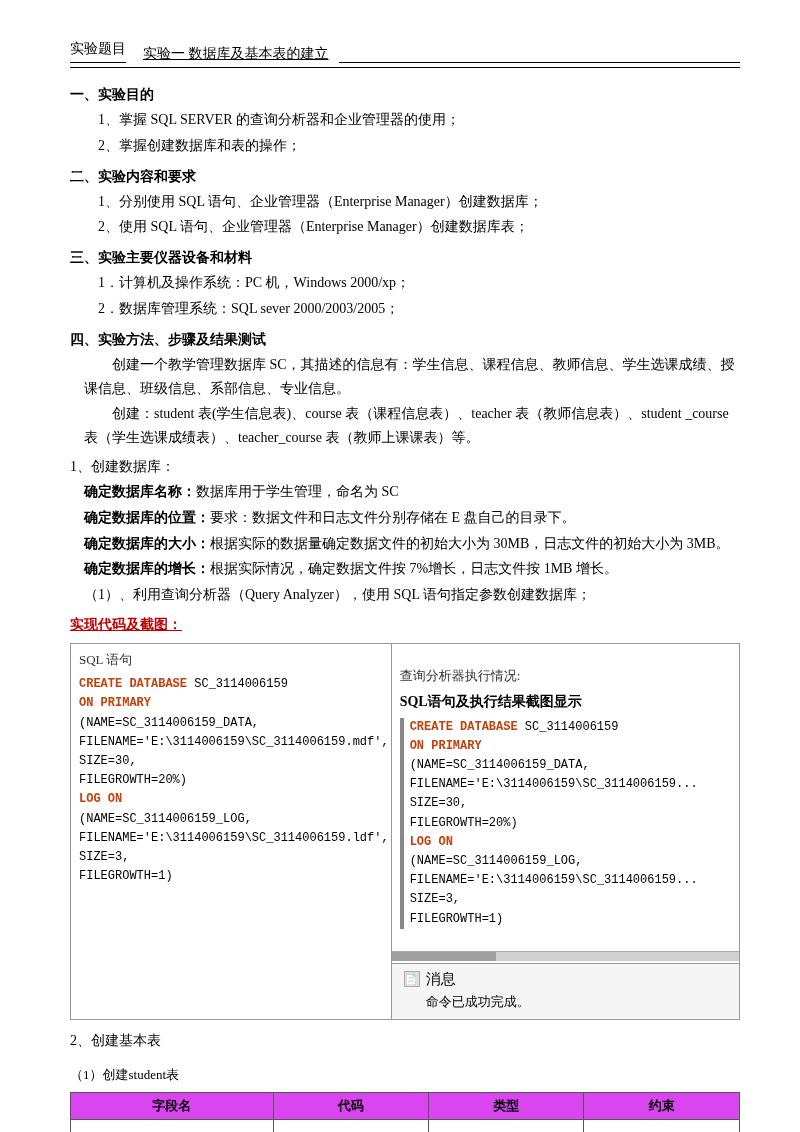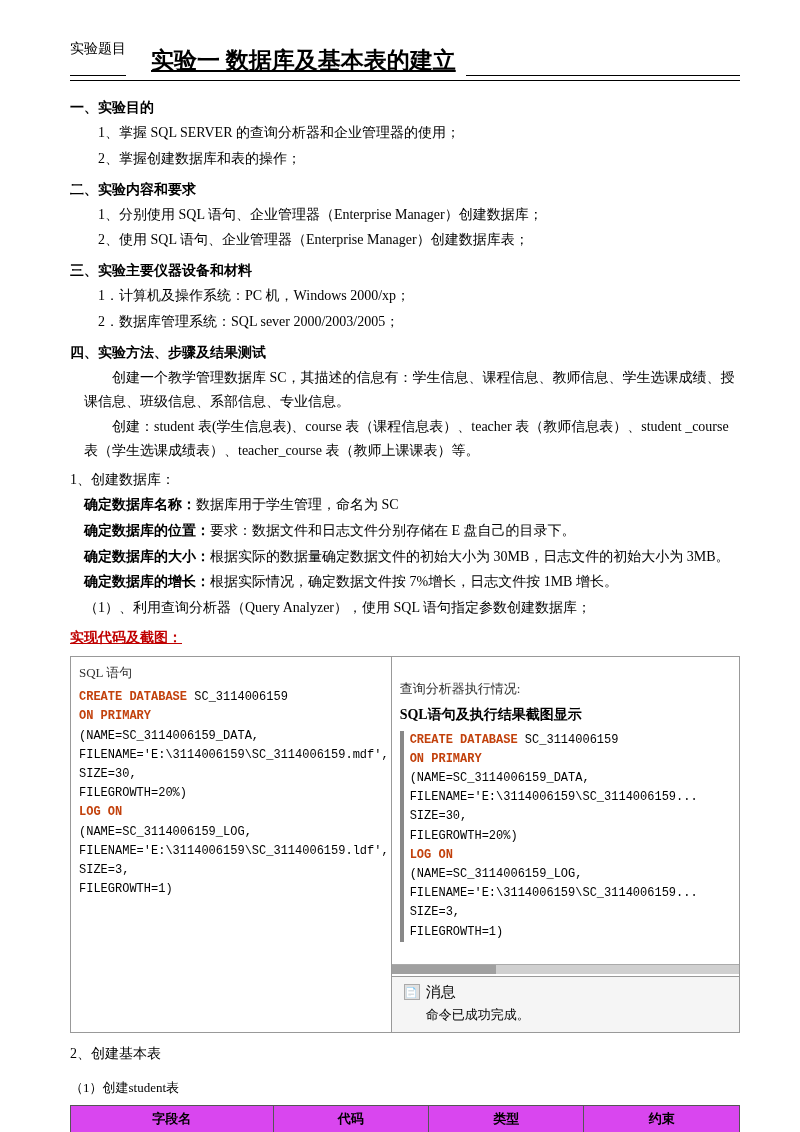--- a/index.html
+++ b/index.html
@@ -22,32 +22,32 @@
       align-items: flex-end;
       border-bottom: 1px solid #000;
       padding-bottom: 4px;
       margin-bottom: 18px;
     }
     .title-label {
       font-size: 14px;
       white-space: nowrap;
       margin-right: 10px;
       border-bottom: 1px solid #000;
-      padding-bottom: 17px;
+      padding-bottom: 4px;
     }
     .title-underline {
       flex: 1;
       border-bottom: 1px solid #000;
       margin-bottom: 0;
     }
     .title-main {
-      font-size: 23px;
-      font-weight: bold;
+      font-size: 14px;
+      font-weight: normal;
       white-space: nowrap;
-      margin-left: 15px;
+      margin-left: 7px;
       margin-right: 10px;
       text-decoration: underline;
     }
     .section-title {
       font-weight: bold;
       font-size: 14px;
       margin-bottom: 4px;
       margin-top: 10px;
     }
     .indent1 {

